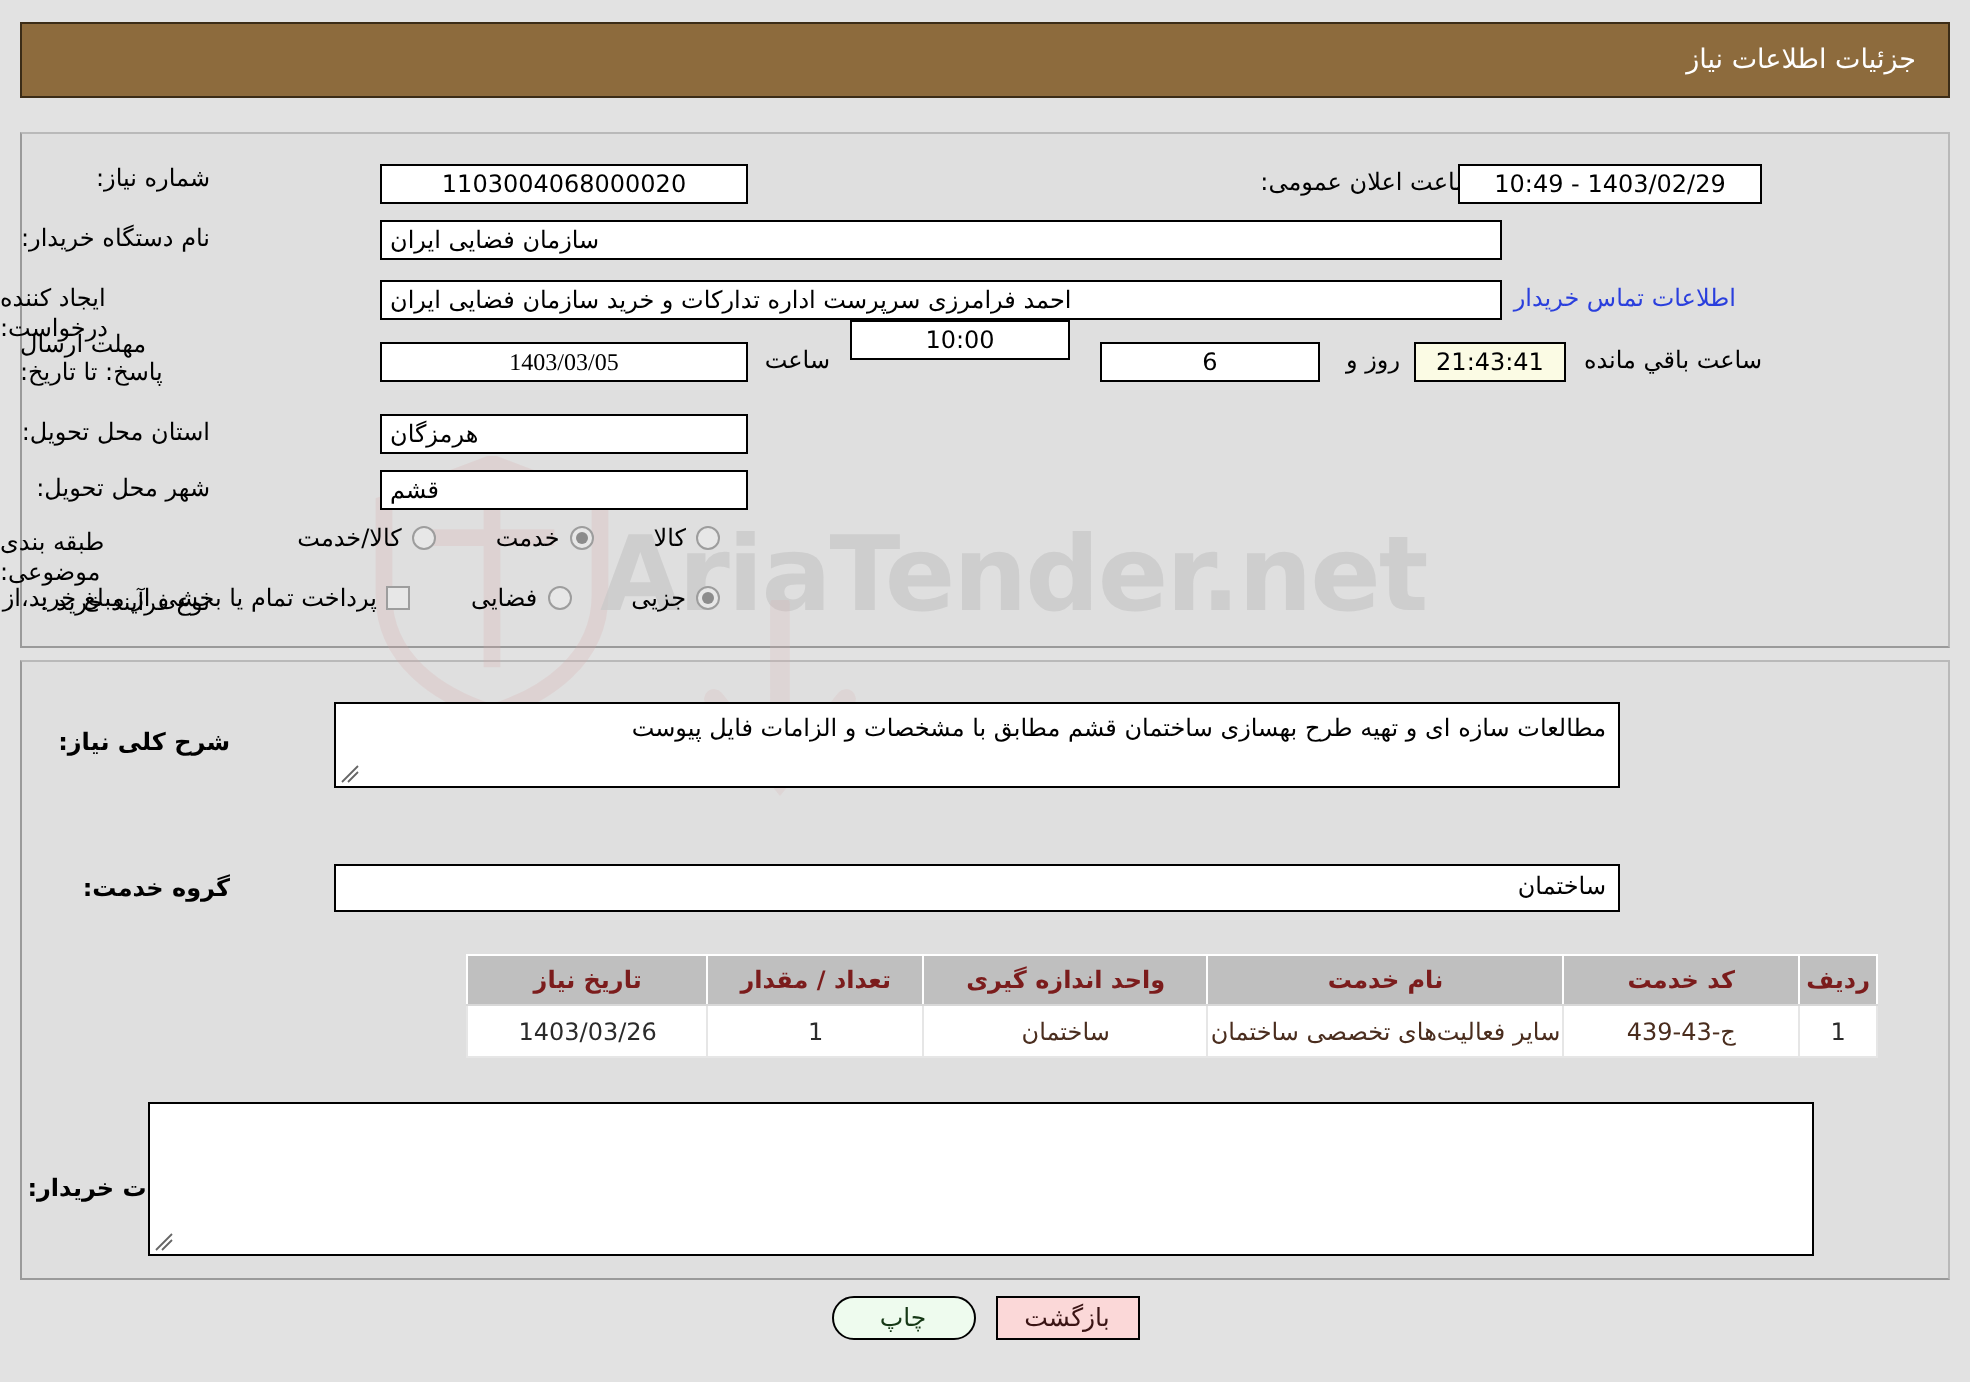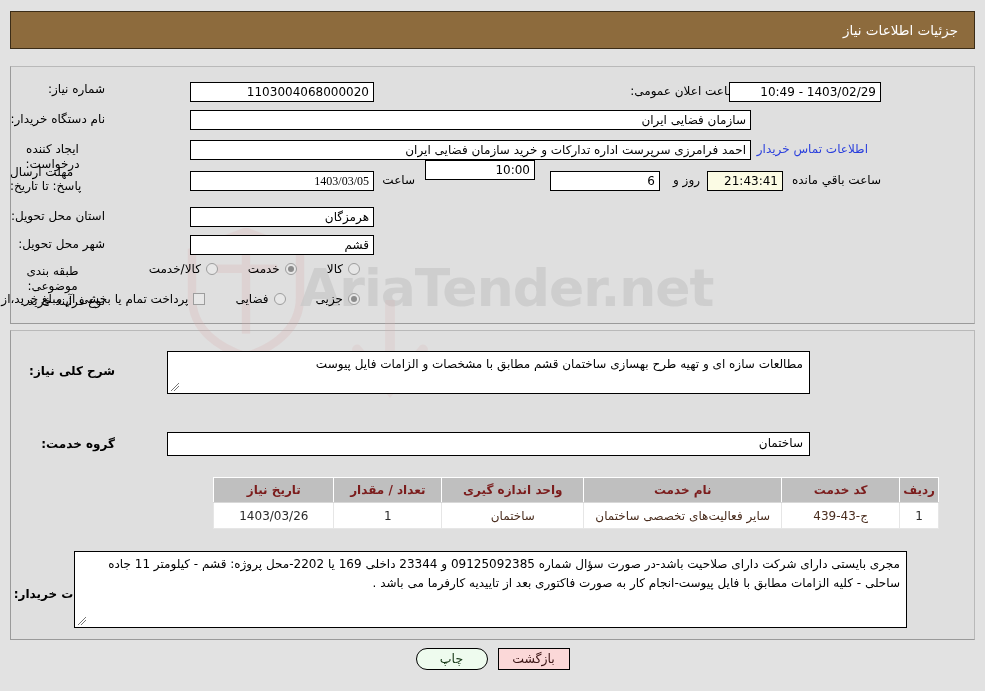--- a/index.html
+++ b/index.html
@@ -95,44 +95,44 @@
   .panel-bottom { top: 330px; height: 310px; }
 
   
   .row {
     position: absolute;
     display: flex;
     align-items: center;
     white-space: nowrap;
   }
   .lbl {
-    text-align: center;
+    text-align: left;
     font-size: 12px;
     color: #000;
     line-height: 15px;
   }
   .lbl.two-line { line-height: 14px; text-align: left; }
   .lbl-bold { font-weight: bold; }
 
   
   .tbox {
     box-sizing: border-box;
     border: 1px solid #000;
     background: #ffffff;
     height: 20px;
     line-height: 18px;
     font-size: 12px;
     padding: 0 4px;
     color: #000;
-    text-align: right;
+    text-align: center;
     overflow: hidden;
     white-space: nowrap;
     font-family: "DejaVu Sans", "Liberation Sans", sans-serif;
   }
-  .tbox.right  { text-align: right; }
+  .tbox.right  { text-align: left; }
   .tbox.yellow { background: #fbfbe4; }
 
   .link {
     color: #2a3fdd;
     font-size: 12px;
     cursor: pointer;
     white-space: nowrap;
   }
 
   
@@ -221,21 +221,21 @@
     text-align: center;
     padding: 0 3px;
   }
   .tbl td {
     background: #ffffff;
     color: #4a2d1e;
     height: 25px;
     border: 1px solid #e6e6e6;
     text-align: center;
     font-size: 12px;
-    padding: 0 11px;
+    padding: 0 1px;
   }
   .tbl td.num { color: #2b2b2b; }
 
   
   .btns {
     position: absolute;
     top: 648px;
     left: 0; right: 0;
     display: flex;
     justify-content: center;
@@ -382,21 +382,20 @@
       <td>سایر فعالیت‌های تخصصی ساختمان</td>
       <td>ساختمان</td>
       <td class="num">1</td>
       <td class="num">1403/03/26</td>
     </tr>
   </tbody>
 </table>
 
 <div class="lbl lbl-bold" style="position:absolute; top:587px; right:870px; z-index:6;">توضیحات خریدار:</div>
 <div class="tarea" style="position:absolute; top:551px; right:78px; left:74px; height:77px; z-index:6;">
-  <span>مجری بایستی دارای شرکت دارای صلاحیت باشد-در صورت سؤال شماره 09125092385 و 23344 داخلی 169 یا 2202-محل پروژه: قشم - کیلومتر 11 جاده ساحلی - کلیه الزامات مطابق با فایل پیوست-انجام کار به صورت فاکتوری بعد از تاییدیه کارفرما می باشد .</span>
   <svg class="grip" viewBox="0 0 10 10">
     <path d="M1 9 L9 1 M4 9 L9 4" stroke="#666" stroke-width="0.9" fill="none"></path>
   </svg>
 </div>
 
 <div class="btns">
   <div class="btn btn-back">بازگشت</div>
   <div class="btn btn-print">چاپ</div>
 </div>
 

